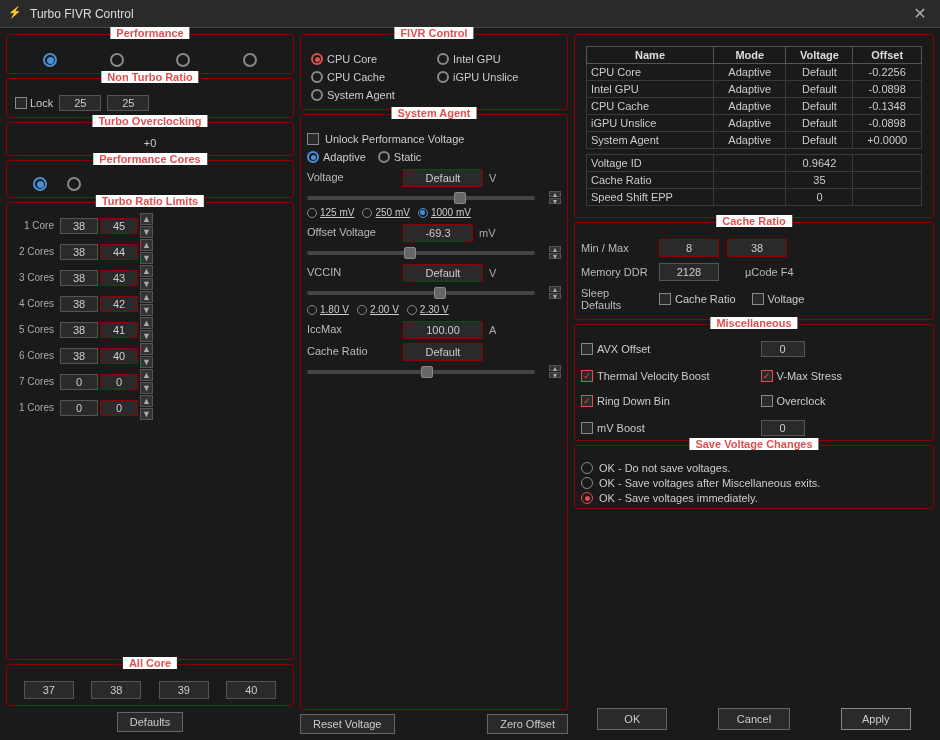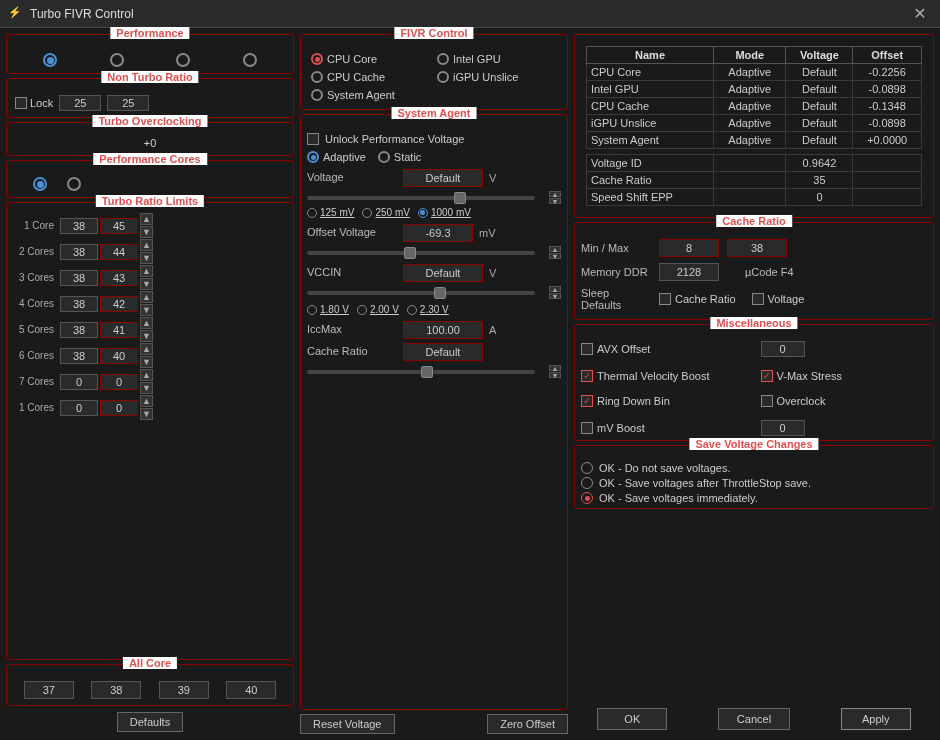--- a/index.html
+++ b/index.html
@@ -838,21 +838,21 @@
 
     <div class="panel-box" style="padding-top:10px">
       <span class="panel-title">Save Voltage Changes</span>
       <div class="svc-radios">
         <div class="svc-item">
           <div class="fivr-radio-circle" style="width:12px;height:12px;border-width:1px"></div>
           <span>OK - Do not save voltages.</span>
         </div>
         <div class="svc-item">
           <div class="fivr-radio-circle" style="width:12px;height:12px;border-width:1px"></div>
-          <span>OK - Save voltages after ThrottleStop save.</span>
+          <span>OK - Save voltages after Miscellaneous exits.</span>
         </div>
         <div class="svc-item">
           <div class="fivr-radio-circle red-active" style="width:12px;height:12px;border-width:1px"></div>
           <span>OK - Save voltages immediately.</span>
         </div>
       </div>
     </div>
 
     <div class="right-bottom-btns" style="padding:4px 0">
       <button class="action-btn">OK</button>

